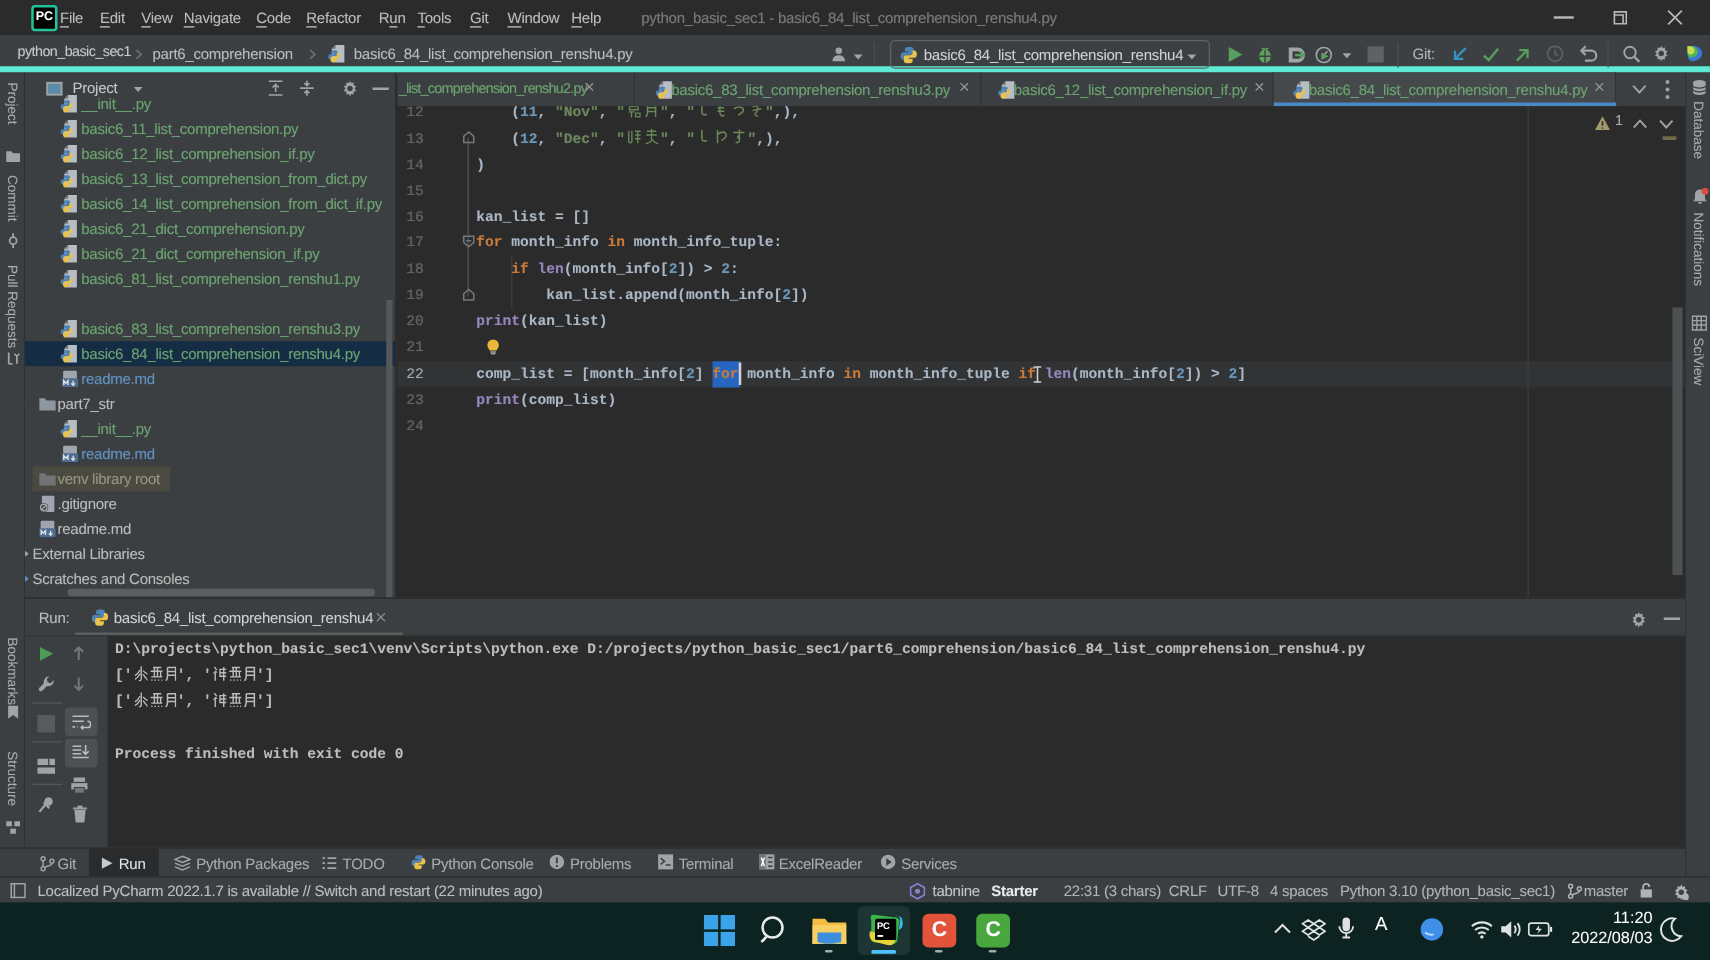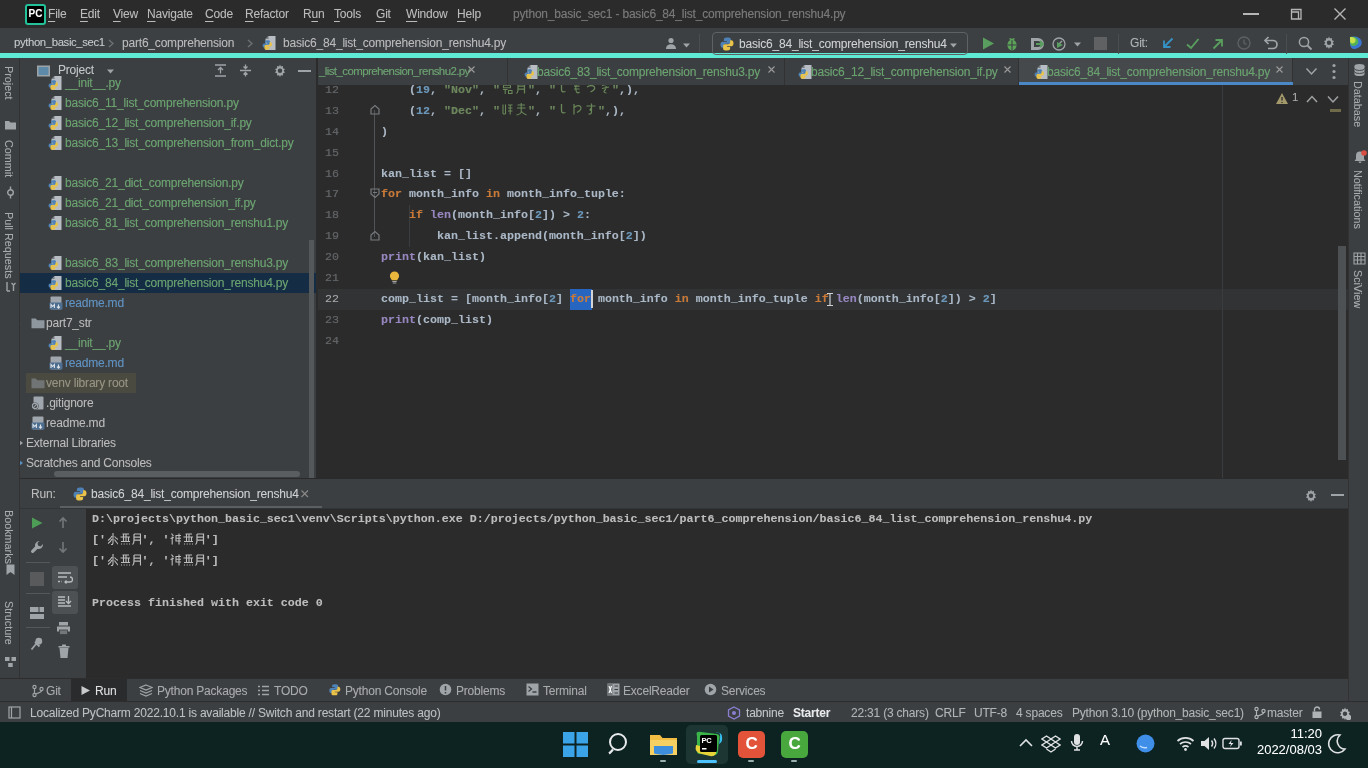--- a/index.html
+++ b/index.html
@@ -287,20 +287,26 @@
           <use href="#g-pyfile"></use>
         </svg>
         <span class="t green" style="left:45px;">basic6_12_list_comprehension_if.py</span>
       </div>
       <div class="row" style="top:58px;">
         <svg style="left:28px" width="16" height="16">
           <use href="#g-pyfile"></use>
         </svg>
         <span class="t green" style="left:45px;">basic6_13_list_comprehension_from_dict.py</span>
       </div>
+      <div class="row" style="top:78px;">
+        <svg style="left:28px" width="16" height="16">
+          <use href="#g-pyfile"></use>
+        </svg>
+        <span class="t green" style="left:45px;">basic6_14_list_comprehension_from_dict_if.py</span>
+      </div>
       <div class="row" style="top:98px;">
         <svg style="left:28px" width="16" height="16">
           <use href="#g-pyfile"></use>
         </svg>
         <span class="t green" style="left:45px;">basic6_21_dict_comprehension.py</span>
       </div>
       <div class="row" style="top:118px;">
         <svg style="left:28px" width="16" height="16">
           <use href="#g-pyfile"></use>
         </svg>
@@ -454,21 +460,21 @@
   <svg class="ic" style="left:51px;top:19px" width="12" height="12">
       <use href="#g-fold-up"></use>
     </svg>
   <svg class="ic" style="left:51px;top:103px" width="12" height="12">
       <use href="#g-fold-dn"></use>
     </svg>
   <svg class="ic" style="left:51px;top:145px" width="12" height="12">
       <use href="#g-fold-up"></use>
     </svg>
   <div class="abs" style="left:252px;top:204px;width:21.5px;height:20.5px;background:#2665c0"></div>
-  <div id="code" class="mono">    (<span class="num">19</span>, <span class="str">"Nov"</span>, <span class="str">"<span class="k"><svg>
+  <div id="code" class="mono">    (<span class="num">11</span>, <span class="str">"Nov"</span>, <span class="str">"<span class="k"><svg>
             <use href="#g-shimo"></use>
           </svg></span><span class="k"><svg>
             <use href="#g-tsuki"></use>
           </svg></span>"</span>, <span class="str">"<span class="k"><svg>
             <use href="#g-si"></use>
           </svg></span><span class="k"><svg>
             <use href="#g-mo"></use>
           </svg></span><span class="k"><svg>
             <use href="#g-tu"></use>
           </svg></span><span class="k"><svg>
@@ -659,21 +665,21 @@
       <path d="M5 3.5 L9.5 6.5 L5 9.5 Z" fill="#3c3f41"></path>
     </svg>
   <span class="twitem" style="left:721px">Services</span>
 </div>
 
 <div class="abs" style="left:0;top:701px;width:1368px;height:21px;background:#3c3f41;border-top:1px solid #2d2d2d">
   <svg class="ic" style="left:8px;top:4px" width="14" height="13">
       <rect x="1" y="1" width="11" height="11" stroke="#9fa4a8" stroke-width="1.2" fill="none"></rect>
       <path d="M3.5 1 V12" stroke="#9fa4a8" stroke-width="1.2"></path>
     </svg>
-  <span class="st" style="left:30px;color:#bcbfc1">Localized PyCharm 2022.10.1 is available // Switch and restart (22 minutes ago)</span>
+  <span class="st" style="left:30px;color:#bcbfc1">Localized PyCharm 2022.1.7 is available // Switch and restart (22 minutes ago)</span>
   <svg class="ic" style="left:727px;top:4px" width="14" height="14">
       <path d="M7 1 L12.5 4 V10 L7 13 L1.5 10 V4 Z" stroke="#8a7fd0" stroke-width="1.3" fill="none"></path>
       <circle cx="7" cy="7" r="2" fill="#8a7fd0"></circle>
     </svg>
   <span class="st" style="left:746px;color:#c3c6c8">tabnine</span>
   <span class="st" style="left:793px;color:#e8eaec;font-weight:bold">Starter</span>
   <span class="st" style="left:851px">22:31 (3 chars)</span>
   <span class="st" style="left:935px">CRLF</span>
   <span class="st" style="left:974px">UTF-8</span>
   <span class="st" style="left:1016px">4 spaces</span>

